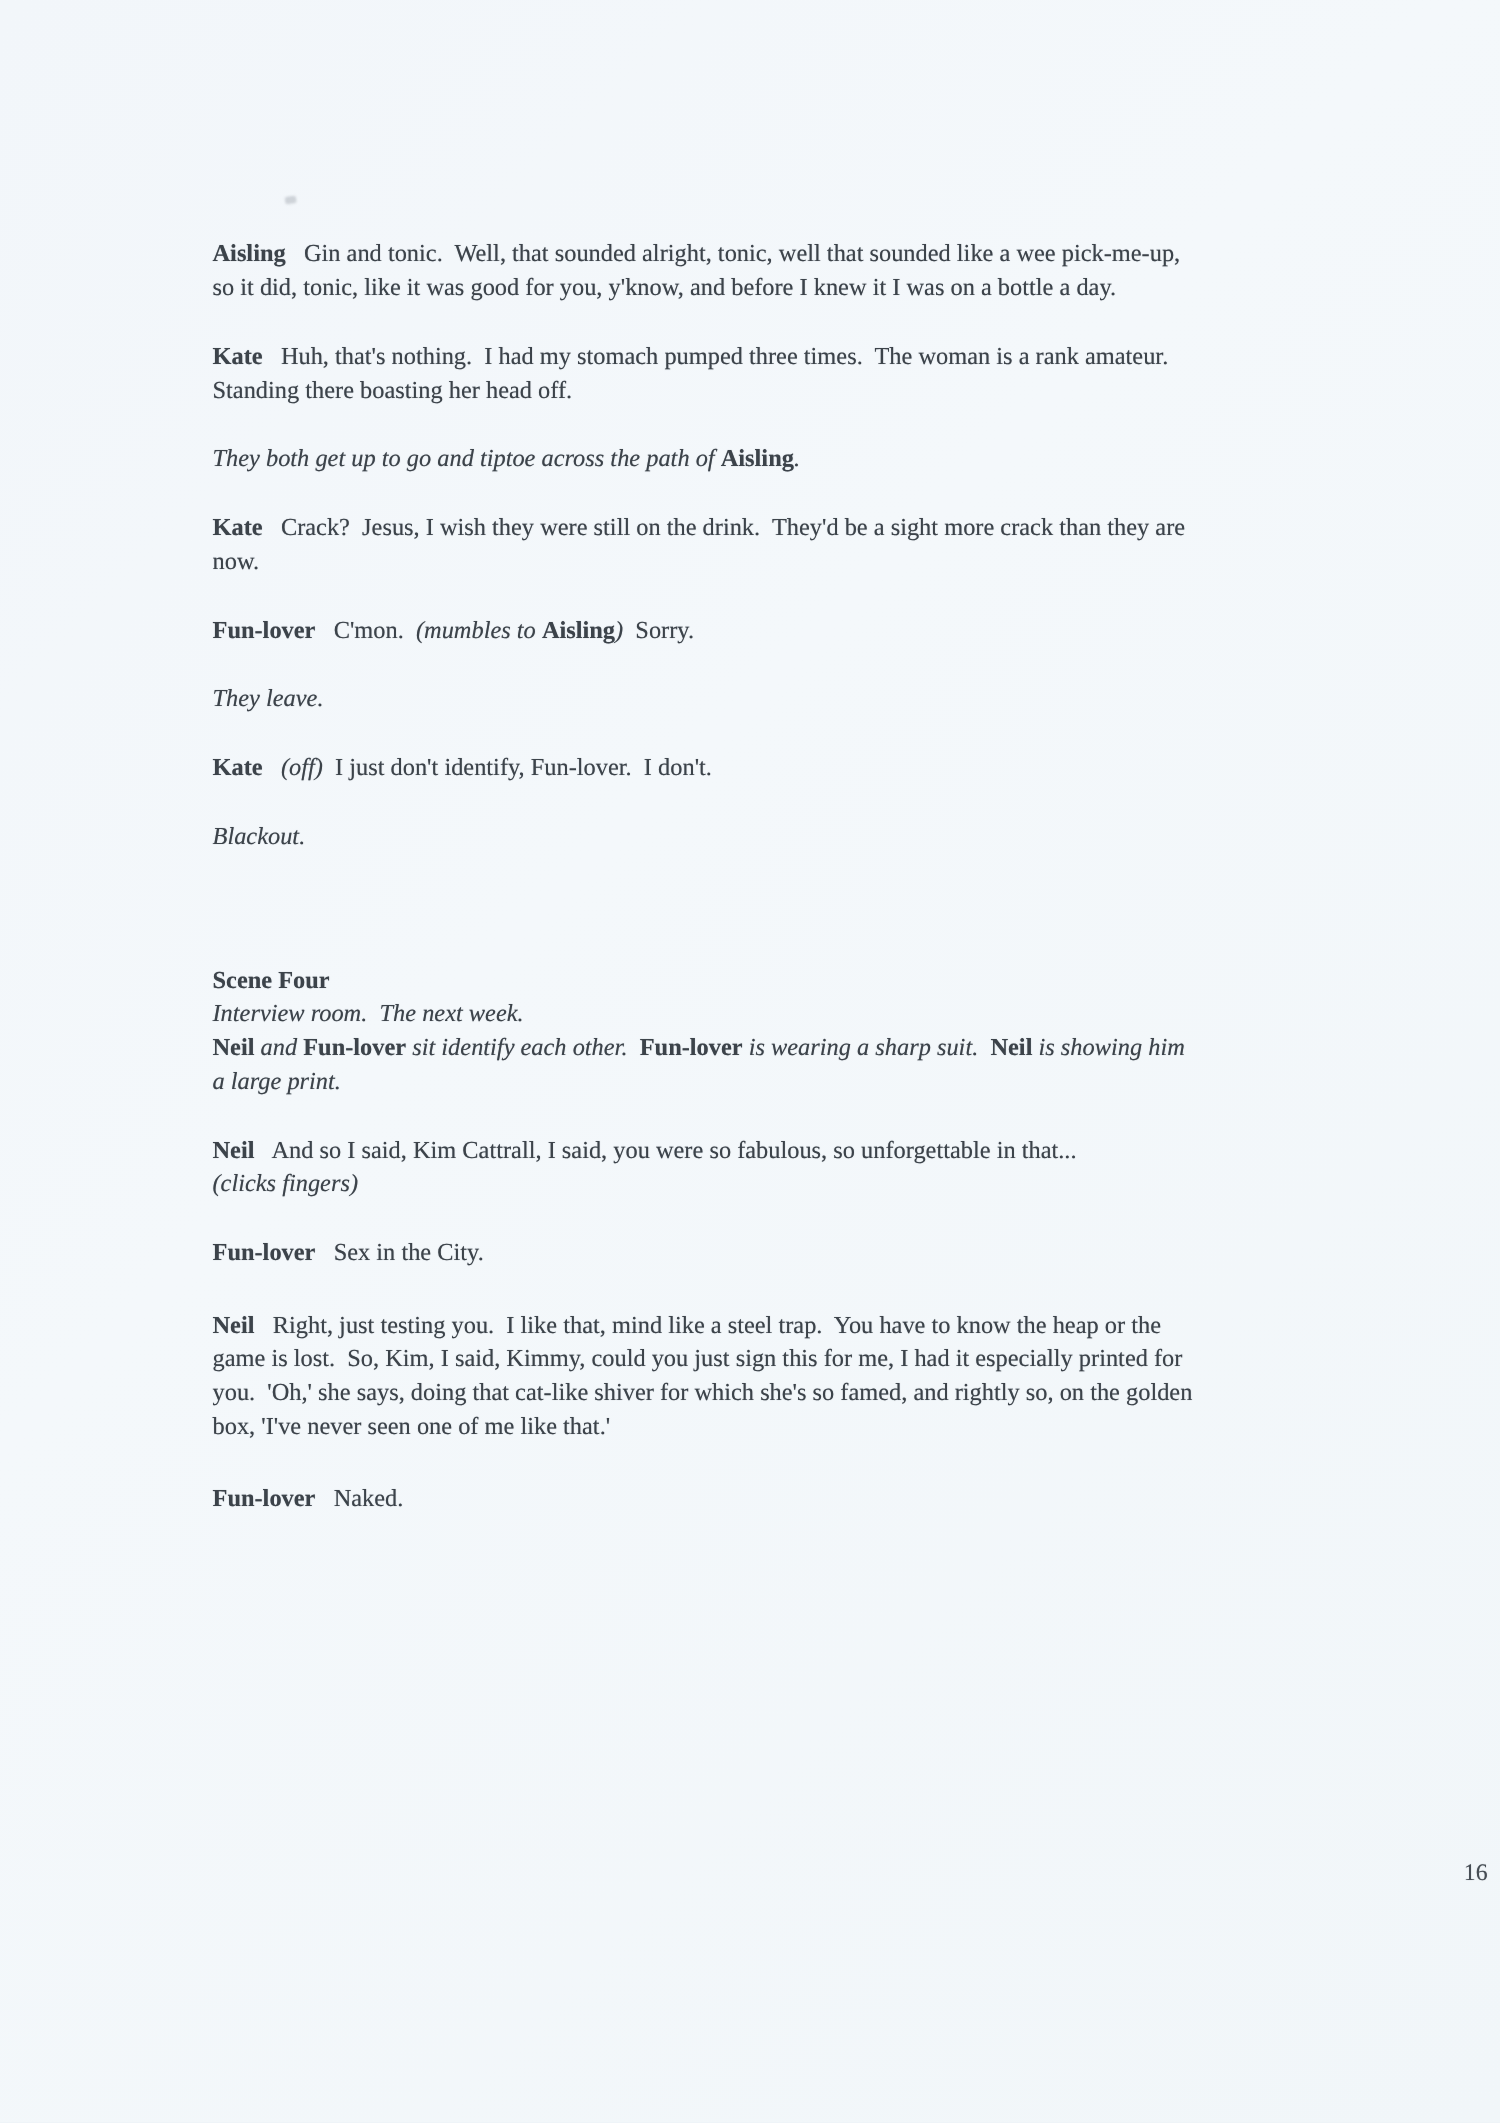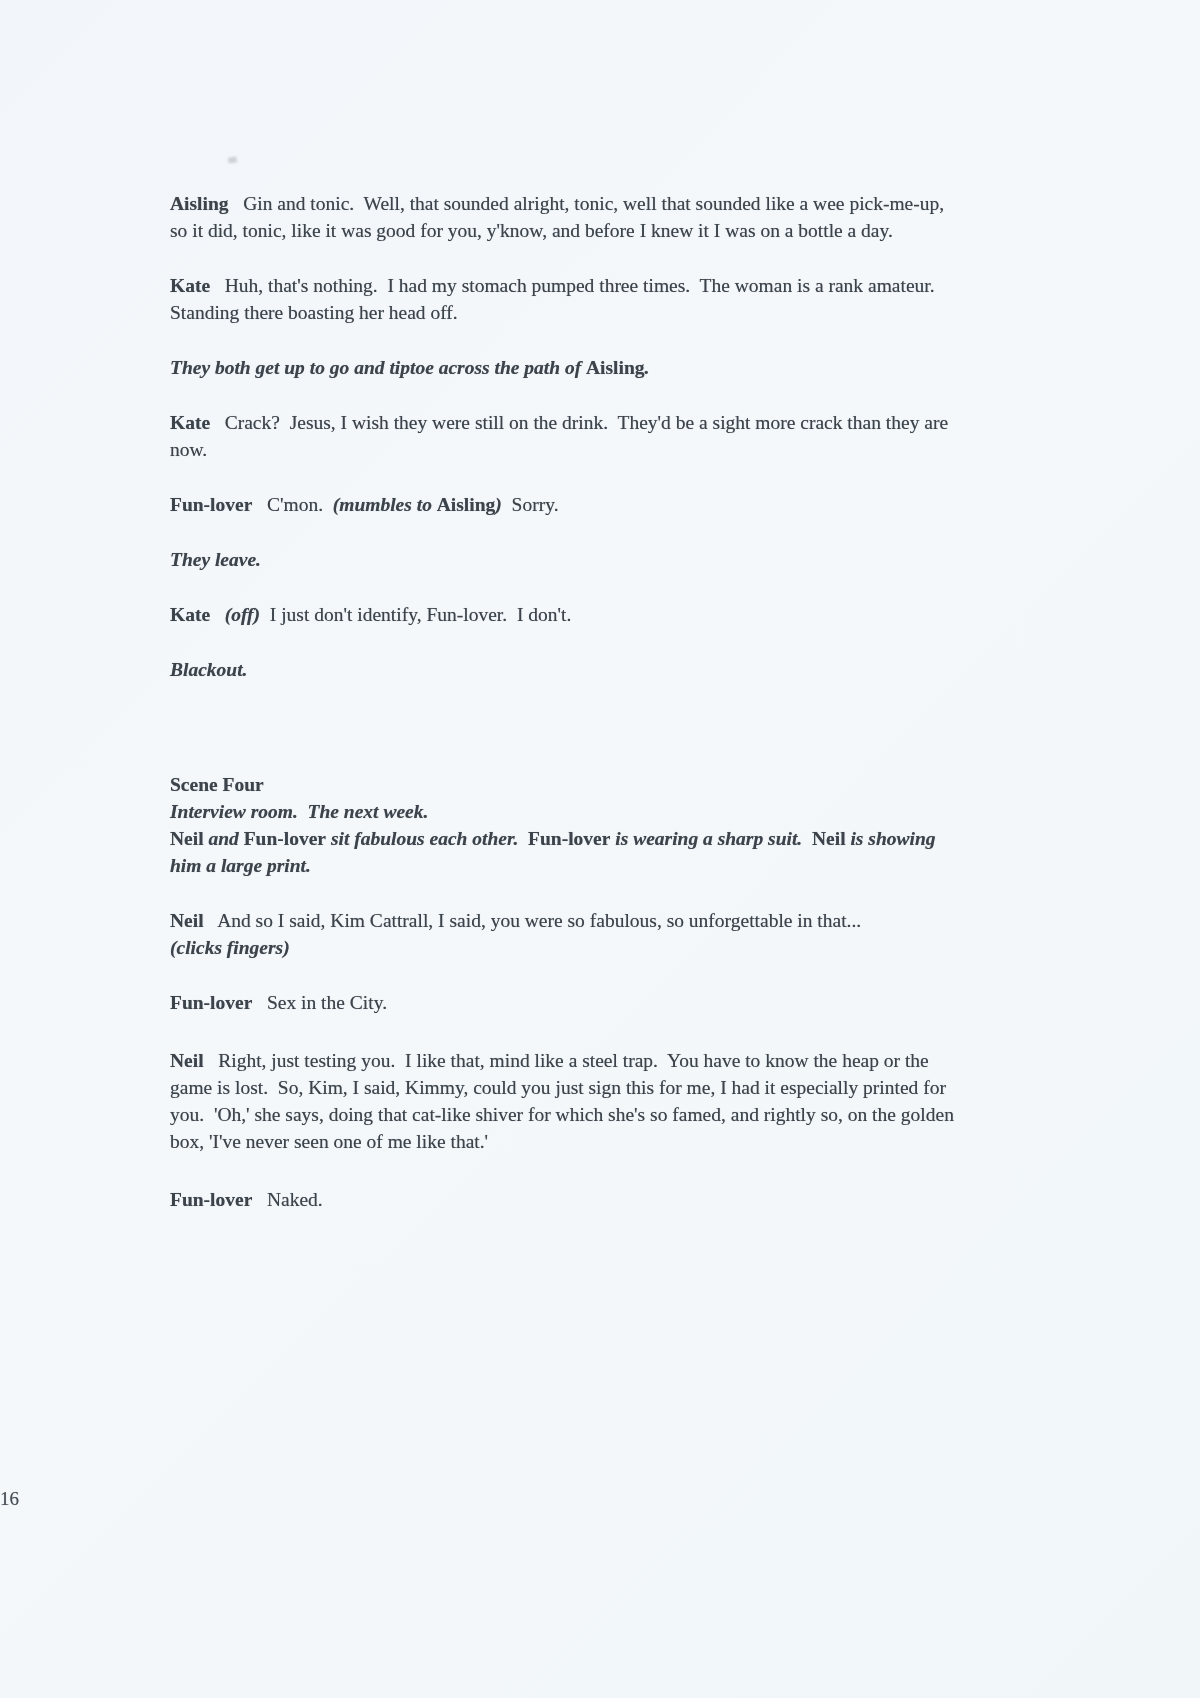--- a/index.html
+++ b/index.html
@@ -26,27 +26,27 @@
     text-shadow: 0 0 0.7px rgba(60, 70, 80, 0.55);
   }
   .para {
     margin: 0 0 28px 0;
     white-space: pre-wrap;
   }
   .para.tight { margin-bottom: 0; }
   .para.mb-xl { margin-bottom: 88px; }
   .para.mb-lg { margin-bottom: 31px; }
   .seg.bold { font-weight: 700; }
-  .seg.italic { font-style: italic; font-weight: bold; }
+  .seg.italic { font-style: italic; }
   .page-number {
     position: absolute;
     top: 1488px;
     left: 0;
     width: 1190px;
-    text-align: left;
+    text-align: right;
     font-size: 19px;
     color: #464d54;
     text-shadow: 0 0 0.7px rgba(60, 70, 80, 0.5);
   }
   .smudge {
     position: absolute;
     left: 228px;
     top: 157px;
     width: 9px;
     height: 6px;
@@ -66,21 +66,21 @@
     <p class="para"><span class="seg bold">Aisling</span><span class="seg roman">   Gin and tonic.  Well, that sounded alright, tonic, well that sounded like a wee pick-me-up, so it did, tonic, like it was good for you, y'know, and before I knew it I was on a bottle a day.</span></p>
     <p class="para"><span class="seg bold">Kate</span><span class="seg roman">   Huh, that's nothing.  I had my stomach pumped three times.  The woman is a rank amateur.  Standing there boasting her head off.</span></p>
     <p class="para"><span class="seg italic">They both get up to go and tiptoe across the path of </span><span class="seg bold">Aisling</span><span class="seg italic">.</span></p>
     <p class="para"><span class="seg bold">Kate</span><span class="seg roman">   Crack?  Jesus, I wish they were still on the drink.  They'd be a sight more crack than they are now.</span></p>
     <p class="para"><span class="seg bold">Fun-lover</span><span class="seg roman">   C'mon.  </span><span class="seg italic">(mumbles to </span><span class="seg bold">Aisling</span><span class="seg italic">)</span><span class="seg roman">  Sorry.</span></p>
     <p class="para"><span class="seg italic">They leave.</span></p>
     <p class="para"><span class="seg bold">Kate</span><span class="seg roman">   </span><span class="seg italic">(off)</span><span class="seg roman">  I just don't identify, Fun-lover.  I don't.</span></p>
     <p class="para mb-xl"><span class="seg italic">Blackout.</span></p>
     <p class="para tight"><span class="seg bold">Scene Four</span></p>
     <p class="para tight"><span class="seg italic">Interview room.  The next week.</span></p>
-    <p class="para"><span class="seg bold">Neil</span><span class="seg italic"> and </span><span class="seg bold">Fun-lover</span><span class="seg italic"> sit fabulous each other.  </span><span class="seg bold">Fun-lover</span><span class="seg italic"> is wearing a sharp suit.  </span><span class="seg bold">Neil</span><span class="seg italic"> is showing him a large print.</span></p>
+    <p class="para"><span class="seg bold">Neil</span><span class="seg italic"> and </span><span class="seg bold">Fun-lover</span><span class="seg italic"> sit identify each other.  </span><span class="seg bold">Fun-lover</span><span class="seg italic"> is wearing a sharp suit.  </span><span class="seg bold">Neil</span><span class="seg italic"> is showing him a large print.</span></p>
     <p class="para"><span class="seg bold">Neil</span><span class="seg roman">   And so I said, Kim Cattrall, I said, you were so fabulous, so unforgettable in that...</span><br><span class="seg italic">(clicks fingers)</span></p>
     <p class="para mb-lg"><span class="seg bold">Fun-lover</span><span class="seg roman">   Sex in the City.</span></p>
     <p class="para mb-lg"><span class="seg bold">Neil</span><span class="seg roman">   Right, just testing you.  I like that, mind like a steel trap.  You have to know the heap or the game is lost.  So, Kim, I said, Kimmy, could you just sign this for me, I had it especially printed for you.  'Oh,' she says, doing that cat-like shiver for which she's so famed, and rightly so, on the golden box, 'I've never seen one of me like that.'</span></p>
     <p class="para"><span class="seg bold">Fun-lover</span><span class="seg roman">   Naked.</span></p>
   </div>
 
   <div class="page-number">16</div>
 </div>
 
 </body></html>

